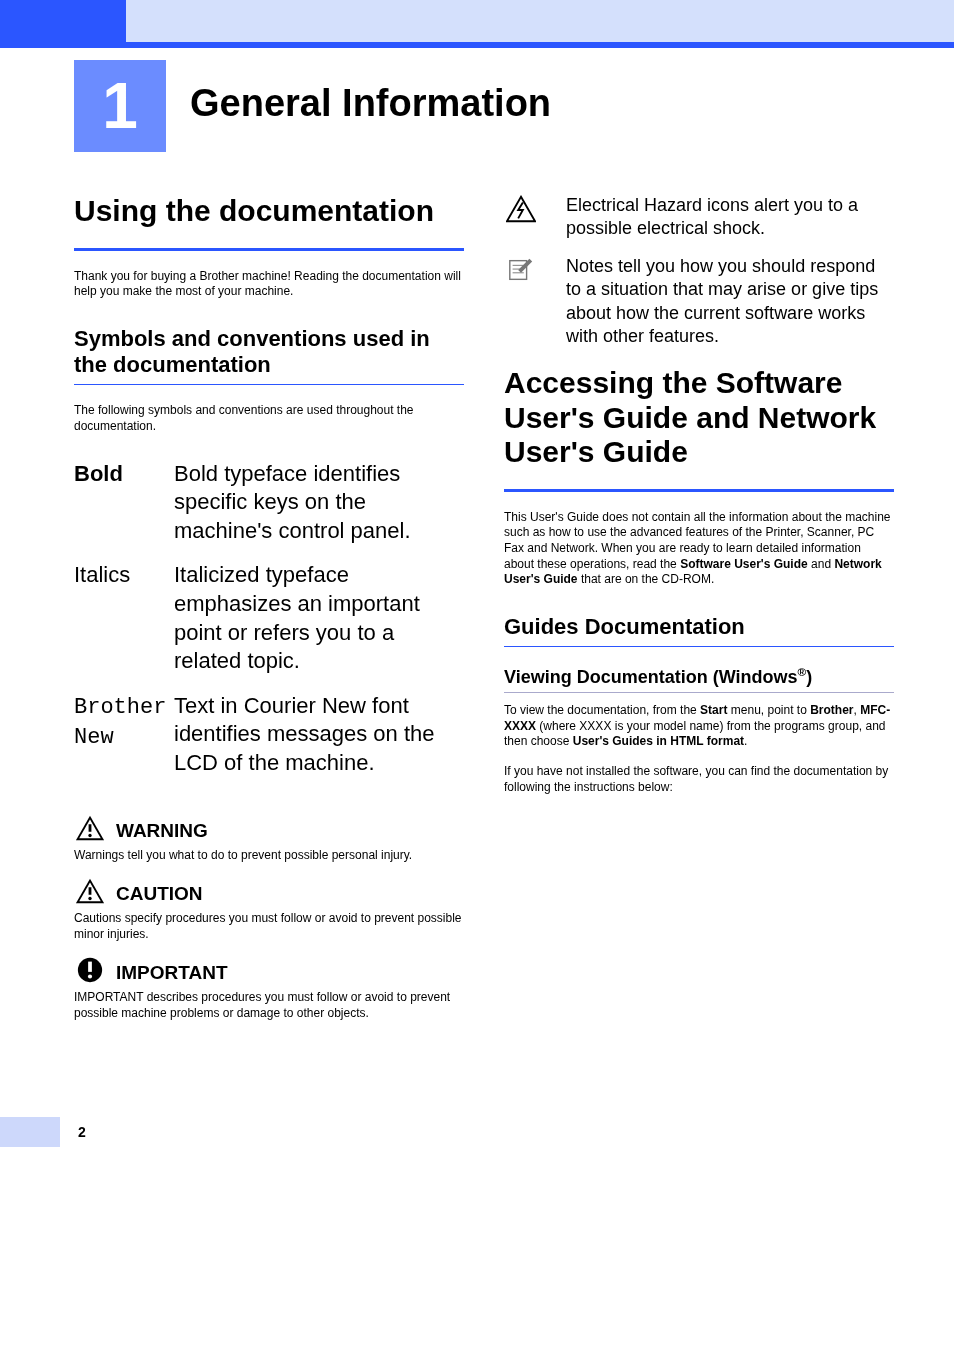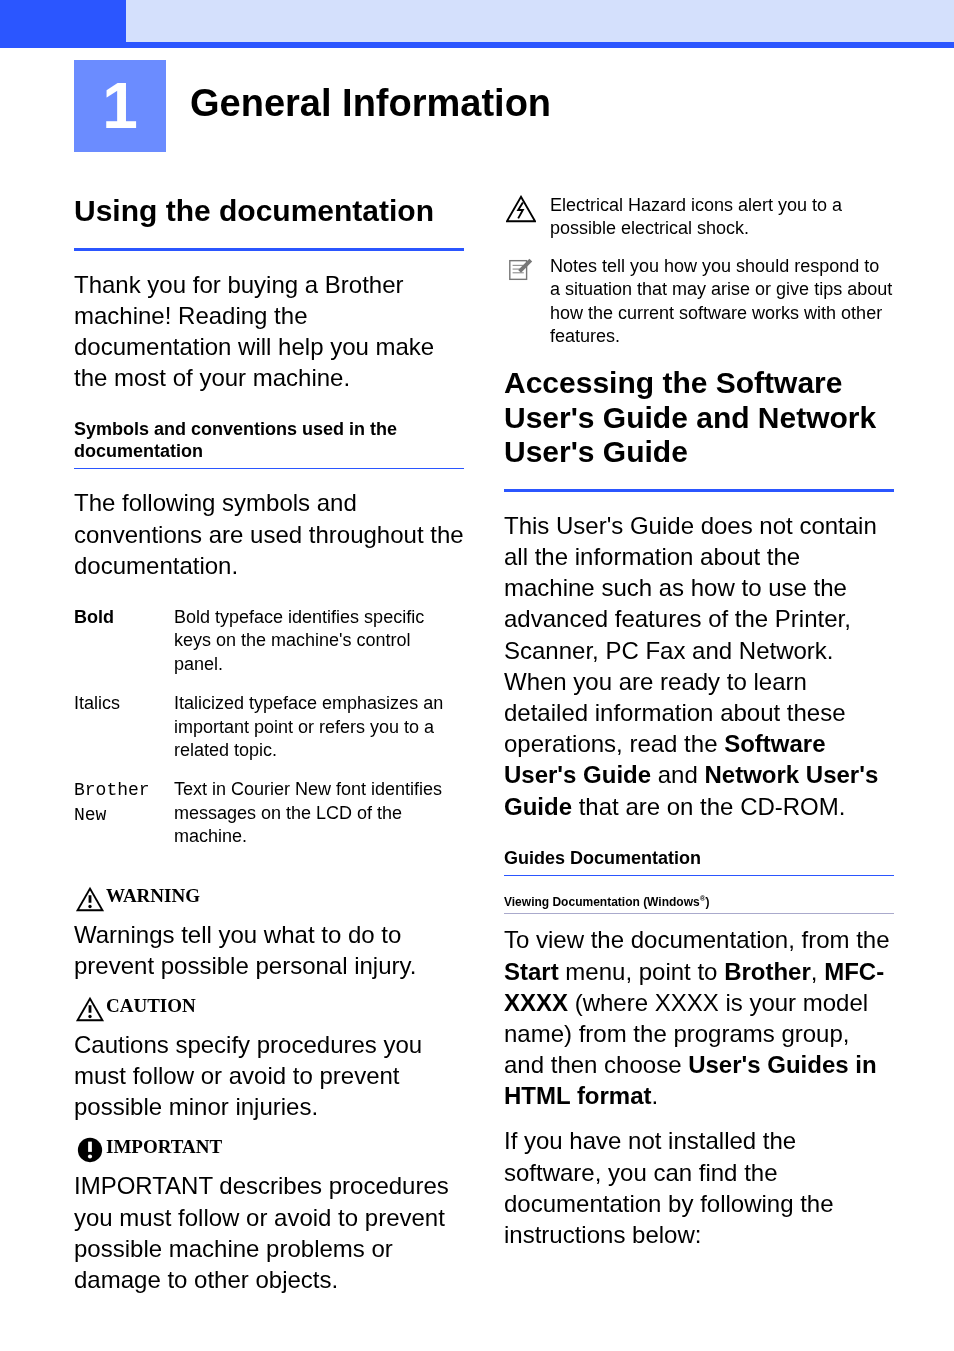--- a/index.html
+++ b/index.html
@@ -17,41 +17,41 @@
     .chapter-box { width: 92px; height: 92px; background: #6b8cff; display: flex; align-items: center; justify-content: center; margin-left: 74px; }
     .chapter-num { color: #fff; font-size: 64px; font-weight: bold; font-family: Arial, Helvetica, sans-serif; }
     .chapter-title { font-size: 38px; font-weight: bold; margin-left: 24px; margin-top: 22px; }
 
     .content { display: flex; gap: 40px; padding: 42px 60px 0 74px; }
     .col { width: 50%; }
     .col.left { width: 390px; }
     .col.right { width: 390px; }
 
     h2.sec-head { font-size: 30px; font-weight: bold; line-height: 1.15; border-bottom: 3px solid #2b56ff; padding-bottom: 19px; margin-bottom: 18px; }
-    h3.sub-head { font-size: 18px; font-weight: bold; line-height: 1.2; border-bottom: 1px solid #2b56ff; padding-bottom: 6px; margin-top: 26px; margin-bottom: 18px; }
-    h4.mini-head { font-size: 12px; font-weight: bold; margin-bottom: 10px; border-bottom: 1px solid #aac; padding-bottom: 4px; }
-
-    p.body { font-size: 24px; line-height: 1.3; margin-bottom: 14px; }
-
-    table.conv { width: 100%; border-collapse: collapse; font-size: 18px; margin-top: 19px; margin-bottom: 26px; }
+    h3.sub-head { font-size: 22px; font-weight: bold; line-height: 1.2; border-bottom: 1px solid #2b56ff; padding-bottom: 6px; margin-top: 26px; margin-bottom: 18px; }
+    h4.mini-head { font-size: 18px; font-weight: bold; margin-bottom: 10px; border-bottom: 1px solid #aac; padding-bottom: 4px; }
+
+    p.body { font-size: 12px; line-height: 1.3; margin-bottom: 14px; }
+
+    table.conv { width: 100%; border-collapse: collapse; font-size: 22px; margin-top: 19px; margin-bottom: 26px; }
     table.conv td { vertical-align: top; padding: 6px 6px 10px 0; line-height: 1.3; }
     table.conv td.term { width: 100px; }
     .bold-term { font-weight: bold; }
     .italic-term { }
     .mono-term { font-family: "Courier New", monospace; }
 
     .notice-block { margin-top: 10px; }
-    .notice-head { display: flex; align-items: flex-start; margin-bottom: 6px; font-family: Liberation Serif, serif; }
+    .notice-head { display: flex; align-items: flex-end; gap: 10px; margin-bottom: 6px; }
     .notice-head .label { font-size: 19px; font-weight: bold; }
     .icon-wrap { width: 32px; height: 28px; display: flex; align-items: center; justify-content: center; }
     .icon-wrap svg { width: 30px; height: 28px; }
 
     .inline-notice { display: flex; gap: 12px; margin-bottom: 14px; }
     .inline-notice .icon-wrap { flex: 0 0 34px; height: 30px; }
-    .inline-notice .txt { font-size: 18px; line-height: 1.3; flex: 1; }
+    .inline-notice .txt { font-size: 18px; line-height: 1.3; flex: 1; margin-left: 16px; }
 
     .strong { font-weight: bold; }
     sup { font-size: 0.65em; vertical-align: super; }
 
     
     .footer { margin-top: 80px; height: 32px; width: 100%; display: flex; align-items: center; }
     .footer .blk { width: 60px; height: 30px; background: #cdd8fb; }
     .footer .pnum { font-weight: bold; font-size: 14px; margin-left: 18px; }
   </style>
 </head>

